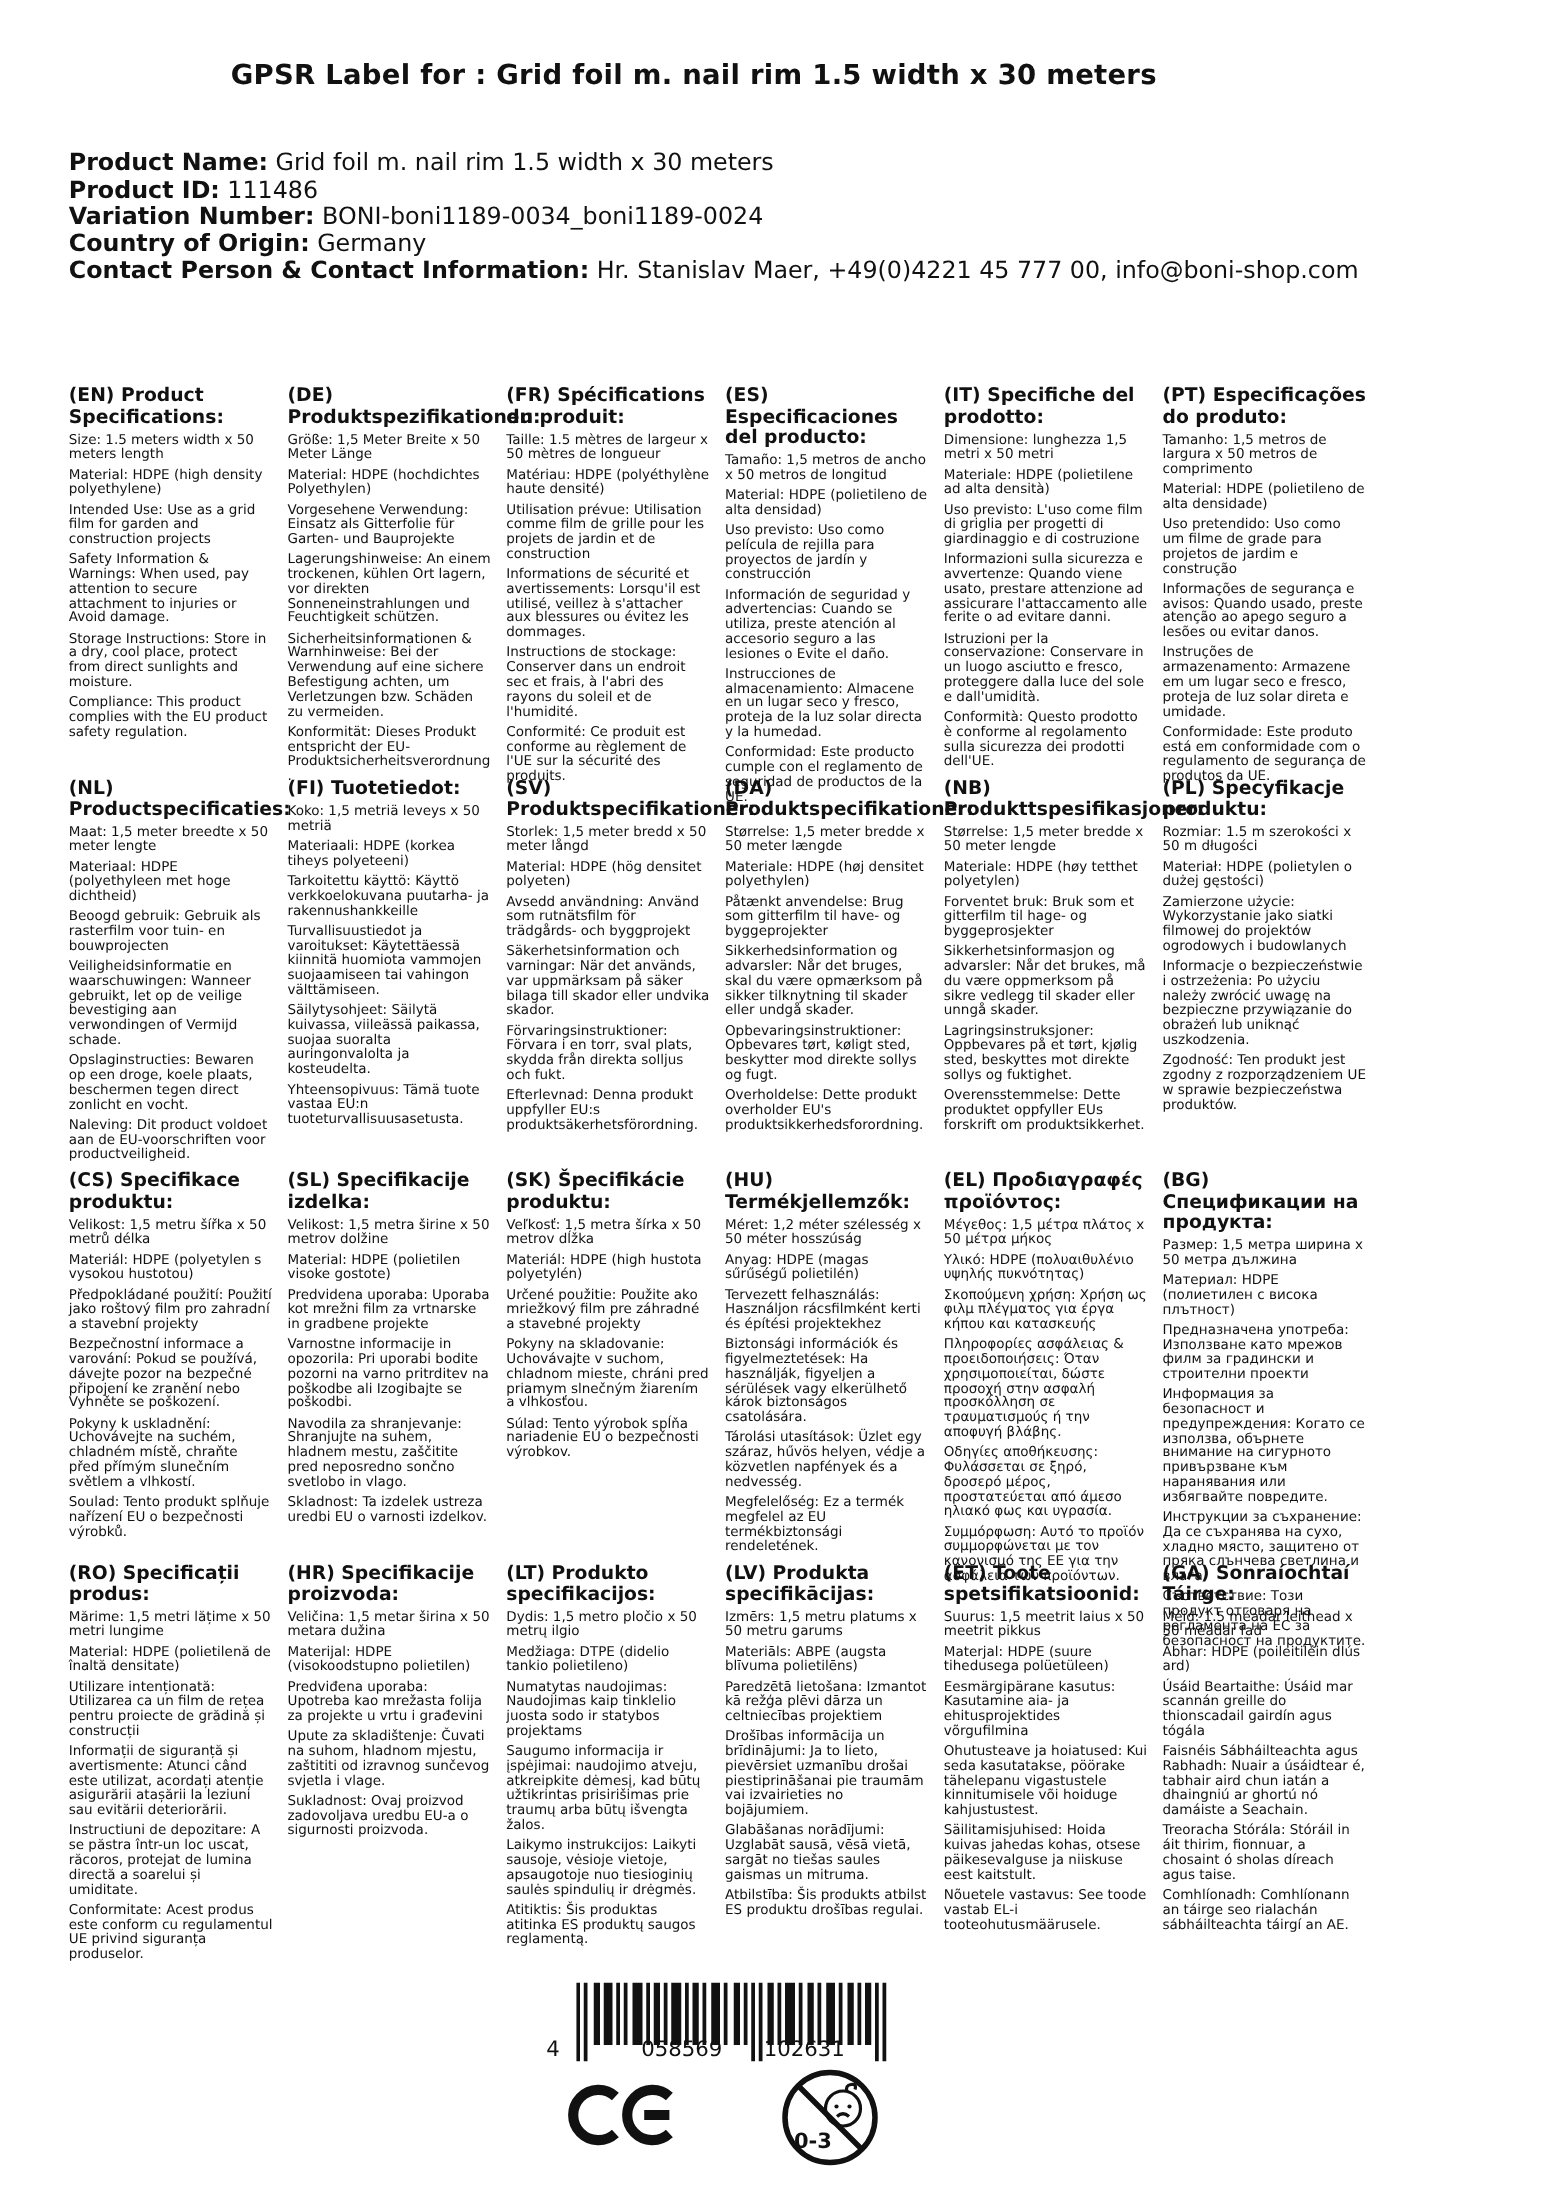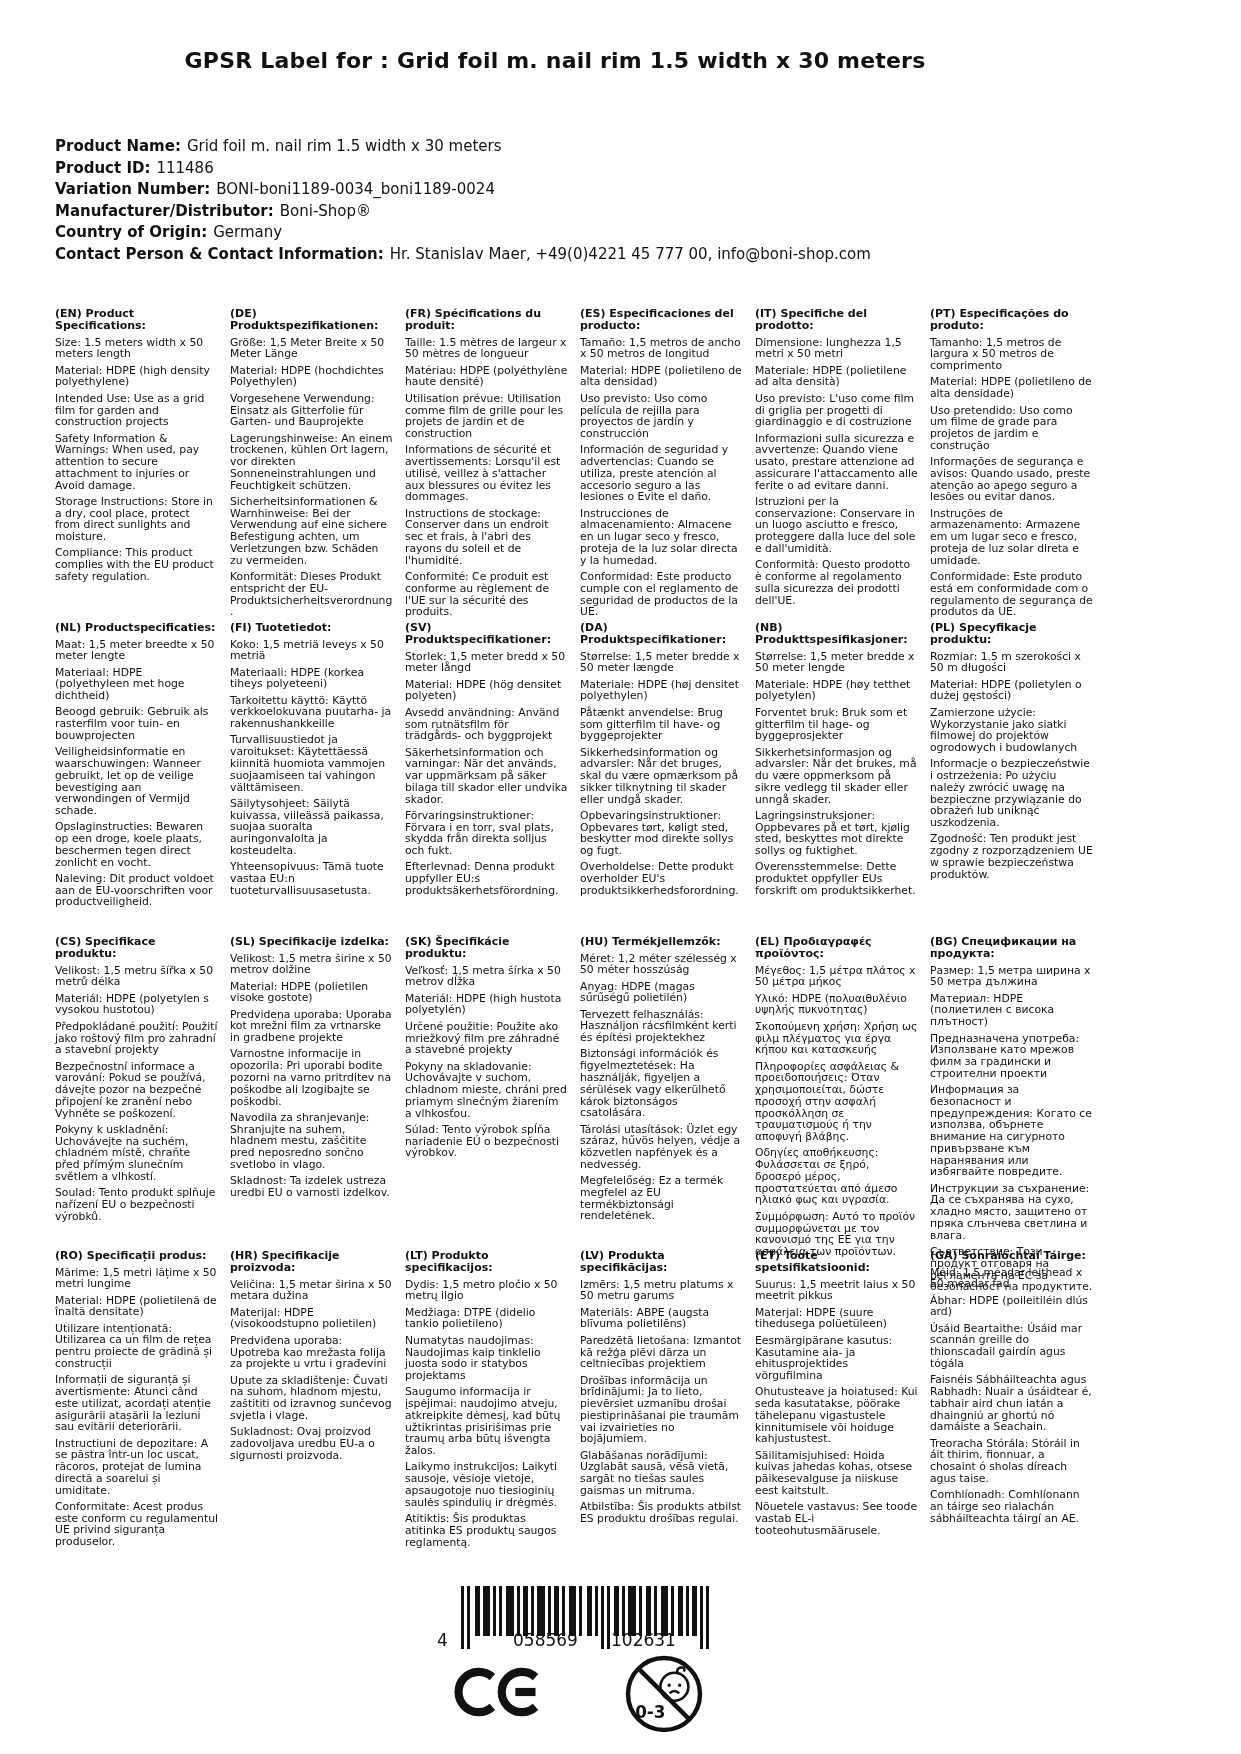--- a/index.html
+++ b/index.html
@@ -1,25 +1,25 @@
 <!DOCTYPE html>
 <html><head>
 <meta charset="utf-8">
 <style>
   html,body{margin:0;padding:0;background:#ffffff;}
   .page{position:relative;width:1241px;height:1754px;background:#fff;color:#111;
         font-family:"DejaVu Sans","Liberation Sans",sans-serif;overflow:hidden;}
   .doc-title{position:absolute;top:48px;left:0;width:1110px;text-align:center;
              font-size:22px;font-weight:700;letter-spacing:.2px;}
-  .info-block{position:absolute;left:55px;top:120px;font-size:15px;line-height:21.5px;margin-top:16px;}
+  .info-block{position:absolute;left:55px;top:120px;font-size:19px;line-height:21.5px;}
   .info-line .lbl{font-weight:700;margin-right:6px;}
   .lang-grid{position:absolute;left:55px;top:308px;display:grid;
              grid-template-columns:repeat(6,175px);grid-auto-rows:314px;}
   .lang-block{padding-right:12px;font-size:10.8px;line-height:1.09;}
-  .lang-block h3{margin:0 0 1px 0;font-size:11px;line-height:1.1;font-weight:700;}
+  .lang-block h3{margin:0 0 1px 0;font-size:15px;line-height:1.1;font-weight:700;}
   .lang-block p{margin:4.5px 0 0 0;overflow-wrap:anywhere;}
   .barcode-wrap{position:absolute;left:437px;top:1586px;width:275px;}
   .barcode-bars{display:block;margin-left:24px;}
   .bc-digit-left{position:absolute;left:0px;top:44px;font-size:17px;}
   .bc-digits{position:absolute;top:44px;left:24px;width:250px;font-size:17px;}
   .bc-group-left{position:absolute;left:52px;}
   .bc-group-right{position:absolute;left:150px;}
   .ce-mark{position:absolute;left:452px;top:1662px;}
   .age-mark{position:absolute;left:624px;top:1654px;}
 </style>
@@ -27,21 +27,20 @@
 <body>
 
 <div class="page">
 
   <div class="doc-title">GPSR Label for : Grid foil m. nail rim 1.5 width x 30 meters</div>
 
   <div class="info-block">
     <div class="info-line"><span class="lbl">Product Name:</span><span>Grid foil m. nail rim 1.5 width x 30 meters</span></div>
     <div class="info-line"><span class="lbl">Product ID:</span><span>111486</span></div>
     <div class="info-line"><span class="lbl">Variation Number:</span><span>BONI-boni1189-0034_boni1189-0024</span></div>
-    <div class="info-line"><span class="lbl">Manufacturer/Distributor:</span><span>Boni-Shop®</span></div>
     <div class="info-line"><span class="lbl">Country of Origin:</span><span>Germany</span></div>
     <div class="info-line"><span class="lbl">Contact Person &amp; Contact Information:</span><span>Hr. Stanislav Maer, +49(0)4221 45 777 00, info@boni-shop.com</span></div>
   </div>
 
   <div class="lang-grid" id="lang-grid">
   <div class="lang-block">
     <h3>(EN) Product Specifications:</h3>
   <p>Size: 1.5 meters width x 50 meters length</p>
         <p>Material: HDPE (high density polyethylene)</p>
         <p>Intended Use: Use as a grid film for garden and construction projects</p>

